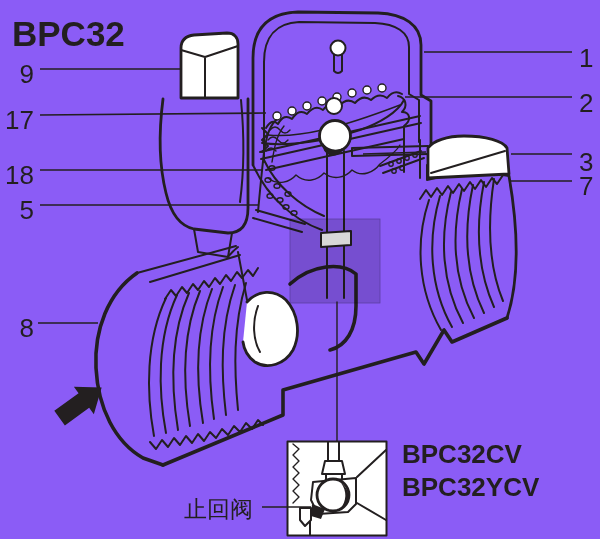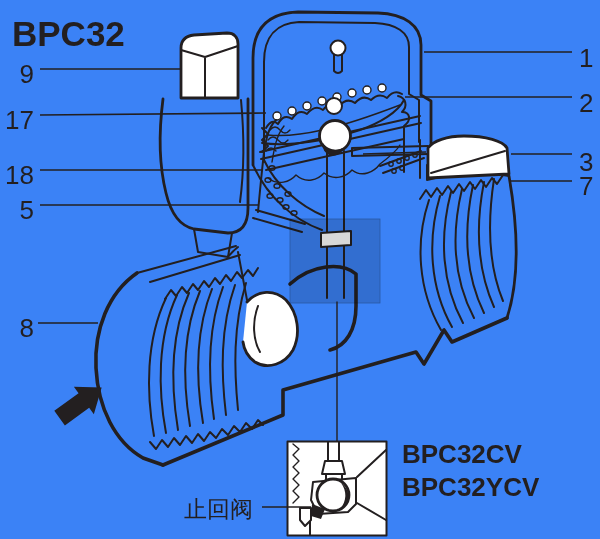--- a/index.html
+++ b/index.html
@@ -1,16 +1,16 @@
 <!DOCTYPE html>
 <html><head>
 <meta charset="utf-8">
 <style>
   html,body{margin:0;padding:0;background:#ffffff;}
-  .canvas{position:relative;width:600px;height:539px;background:#3b82f6;overflow:hidden;
+  .canvas{position:relative;width:600px;height:539px;background:#8b5cf6;overflow:hidden;
           font-family:"Liberation Sans","DejaVu Sans",sans-serif;}
   svg{display:block}
   text{fill:#231f20}
   .t-title{font-size:35px;font-weight:bold;}
   .t-num{font-size:26px;}
   .t-variant{font-size:26px;font-weight:bold;}
   .t-cjk{font-size:23px;font-family:"DejaVu Sans","Liberation Sans",sans-serif;}
   .ln{stroke:#231f20;fill:none;stroke-linecap:round;stroke-linejoin:round;}
   .w1{stroke-width:1.4}.w2{stroke-width:2}.w3{stroke-width:2.8}.w4{stroke-width:3.6}
   .fw{fill:#ffffff}

